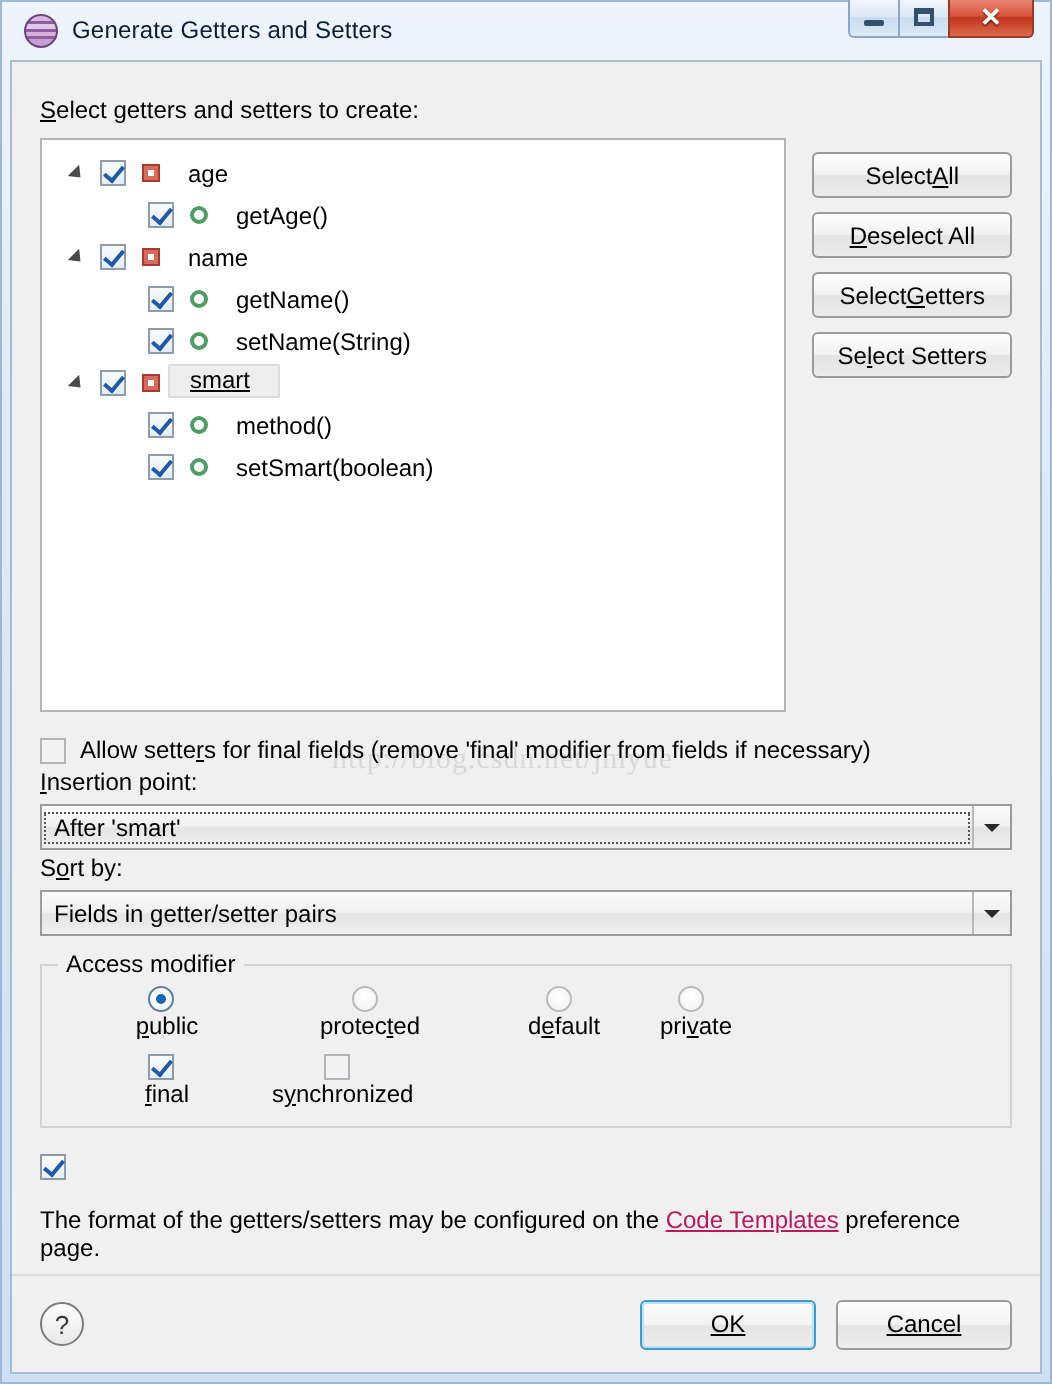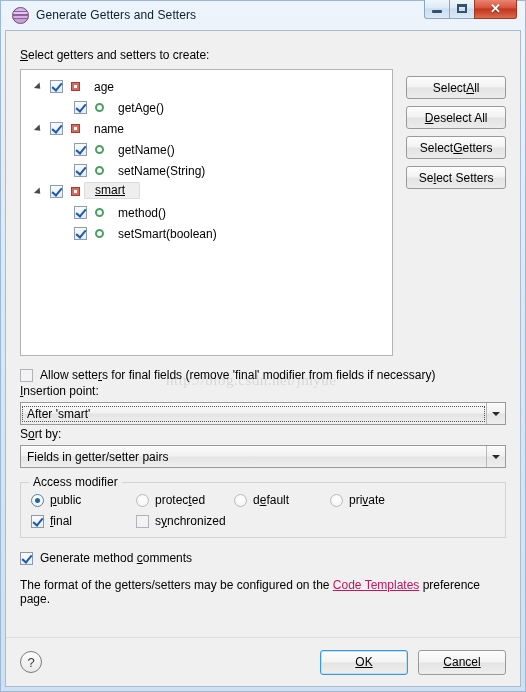--- a/index.html
+++ b/index.html
@@ -269,21 +269,21 @@
   }
   #group-title {
     position: absolute;
     top: -8px; left: 8px;
     background: #f0f0f0;
     padding: 0 4px;
     font-size: 12px; color: #000;
   }
   .optrow { display: flex; align-items: center; }
   .optrow + .optrow { margin-top: 7px; }
-  .opt { display: flex; align-items: center; font-size: 12px; }
+  .opt { display: flex; align-items: center; font-size: 12px; flex-direction: column; }
   .rad {
     width: 13px; height: 13px; flex: 0 0 13px;
     border-radius: 50%;
     border: 1px solid #b6babe;
     background: radial-gradient(circle at 50% 40%, #ffffff 0%, #f1f1f1 100%);
     margin-right: 6px;
     position: relative;
   }
   .rad.on { border-color: #5b7fa6; }
   .rad.on::after {
@@ -493,21 +493,20 @@
           </div>
           <div class="opt">
             <span class="cbx2" style="margin-right:6px"></span>
             <span><span>s</span><span class="u">y</span><span>nchronized</span></span>
           </div>
         </div>
       </div>
 
       <div class="crow" id="gmc">
         <span class="cbx2 on"></span>
-        <span class="lbl"><span>Generate method </span><span class="u">c</span><span>omments</span></span>
       </div>
 
       <div id="formatline"><span>The format of the getters/setters may be configured on the </span><a class="link">Code Templates</a><span> preference page.</span></div>
 
     </div>
 
     <div id="buttonbar">
       <div id="help-btn">?</div>
       <div id="okcancel">
         <div class="dlgbtn default">OK</div>

